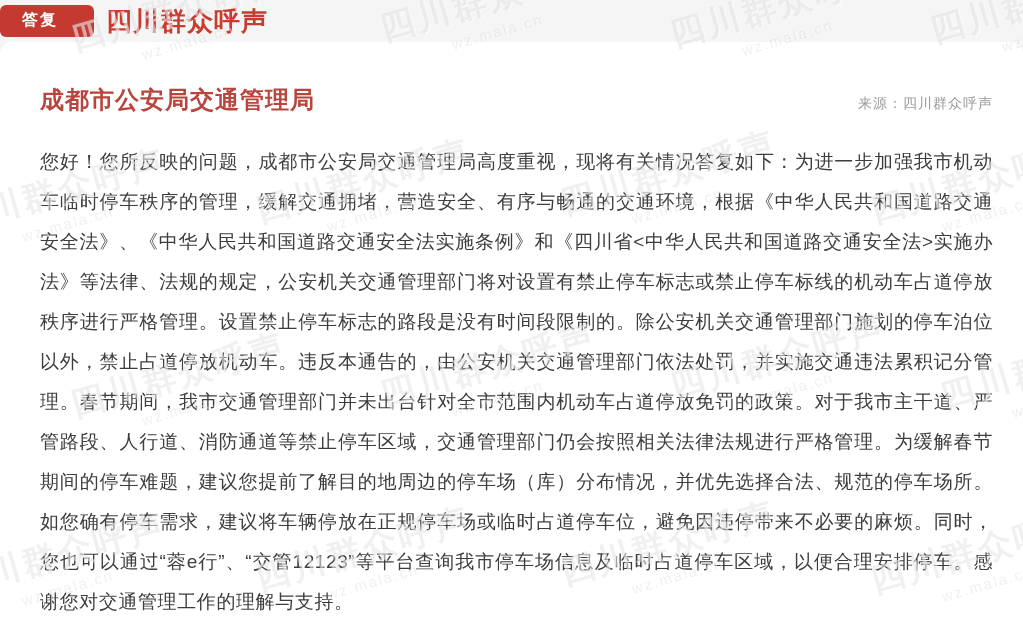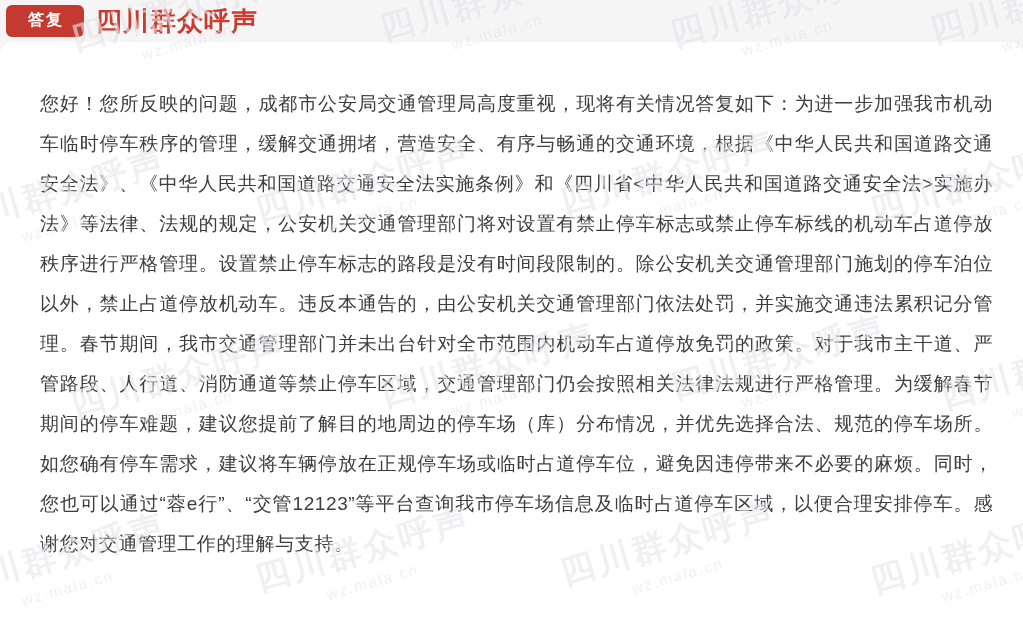--- a/index.html
+++ b/index.html
@@ -14,23 +14,23 @@
   .top-bar{
     position:absolute;top:0;left:0;right:0;height:42px;
     display:flex;align-items:center;
     z-index:2;
   }
   .reply-badge{
     background:#c43a31;
     color:#ffffff;
     font-size:16px;
     font-weight:bold;
-    padding:5px 20px 6px 22px;
+    padding:5px 36px 6px 22px;
     border-radius:6px;
-    margin-left:6px;
+    margin-left:0;
     letter-spacing:2px;
   }
   .brand-title{
     color:#c93a2f;
     font-size:26px;
     font-weight:bold;
     margin-left:12px;
     letter-spacing:1px;
     cursor:pointer;
   }
@@ -87,20 +87,24 @@
 </style>
 </head>
 <body>
 
 <div class="top-bar">
   <span class="reply-badge">答复</span>
   <span class="brand-title">四川群众呼声</span>
 </div>
 
 <div class="card">
+  <div class="card-head">
+    <span class="article-title">成都市公安局交通管理局</span>
+    <span class="article-source">来源：四川群众呼声</span>
+  </div>
   <div class="article-body">您好！您所反映的问题，成都市公安局交通管理局高度重视，现将有关情况答复如下：为进一步加强我市机动车临时停车秩序的管理，缓解交通拥堵，营造安全、有序与畅通的交通环境，根据《中华人民共和国道路交通安全法》、《中华人民共和国道路交通安全法实施条例》和《四川省&lt;中华人民共和国道路交通安全法&gt;实施办法》等法律、法规的规定，公安机关交通管理部门将对设置有禁止停车标志或禁止停车标线的机动车占道停放秩序进行严格管理。设置禁止停车标志的路段是没有时间段限制的。除公安机关交通管理部门施划的停车泊位以外，禁止占道停放机动车。违反本通告的，由公安机关交通管理部门依法处罚，并实施交通违法累积记分管理。春节期间，我市交通管理部门并未出台针对全市范围内机动车占道停放免罚的政策。对于我市主干道、严管路段、人行道、消防通道等禁止停车区域，交通管理部门仍会按照相关法律法规进行严格管理。为缓解春节期间的停车难题，建议您提前了解目的地周边的停车场（库）分布情况，并优先选择合法、规范的停车场所。如您确有停车需求，建议将车辆停放在正规停车场或临时占道停车位，避免因违停带来不必要的麻烦。同时，您也可以通过“蓉e行”、“交管12123”等平台查询我市停车场信息及临时占道停车区域，以便合理安排停车。感谢您对交通管理工作的理解与支持。</div>
 </div>
 
 <div class="wm-layer">
     <div class="wm" style="left: 70px; top: -14px;">
       <div class="wm-big">四川群众呼声</div>
       <div class="wm-small">wz.mala.cn</div>
     </div>
     <div class="wm" style="left: 380px; top: -24px;">
       <div class="wm-big">四川群众呼声</div>

